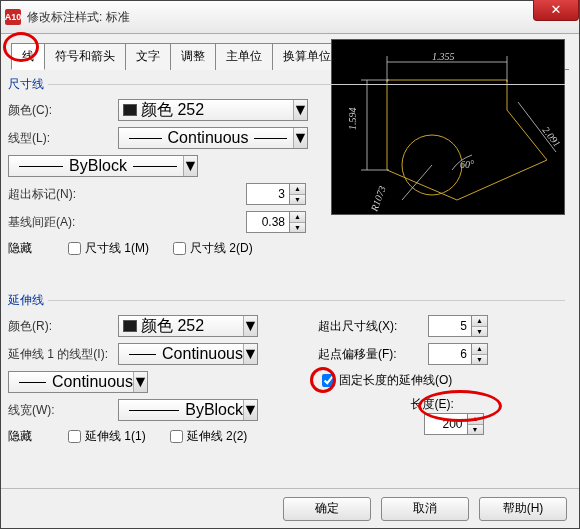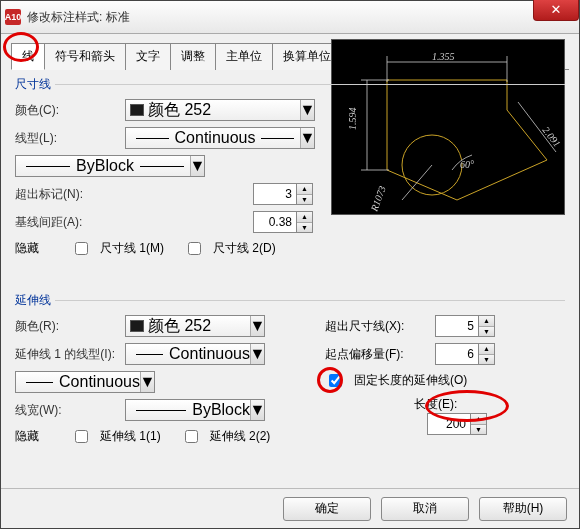--- a/index.html
+++ b/index.html
@@ -74,21 +74,21 @@
     z-index: 2;
   }
   .circle-mark {
     position: absolute;
     border: 3px solid #e00000;
     border-radius: 50%;
     pointer-events: none;
     z-index: 10;
   }
   .content {
-    padding: 6px 14px 50px 14px;
+    padding: 6px 14px 50px 7px;
     position: relative;
   }
   .fieldset {
     position: relative;
     border-top: 1px solid #ccc;
     margin-top: 8px;
     padding-top: 8px;
   }
   .fieldset .legend {
     position: absolute;
@@ -157,21 +157,21 @@
     border:1px solid #888; border-left:none;
   }
   .spin .btns div {
     flex:1; background:linear-gradient(#f6f6f6,#dcdcdc);
     display:flex; align-items:center; justify-content:center;
     font-size:7px; line-height:1;
     border-bottom:1px solid #aaa;
     cursor:pointer;
   }
   .spin .btns div:last-child{border-bottom:none;}
-  .chk { display:flex; align-items:center; margin-right:20px;gap:8px;}
+  .chk { display:flex; align-items:center; margin-right:20px;}
   .chk input { margin-right:4px;}
   .preview {
     position:absolute;
     right:14px;
     top: 38px;
     width: 234px;
     height: 176px;
     border:1px solid #555;
     background:#000;
   }

